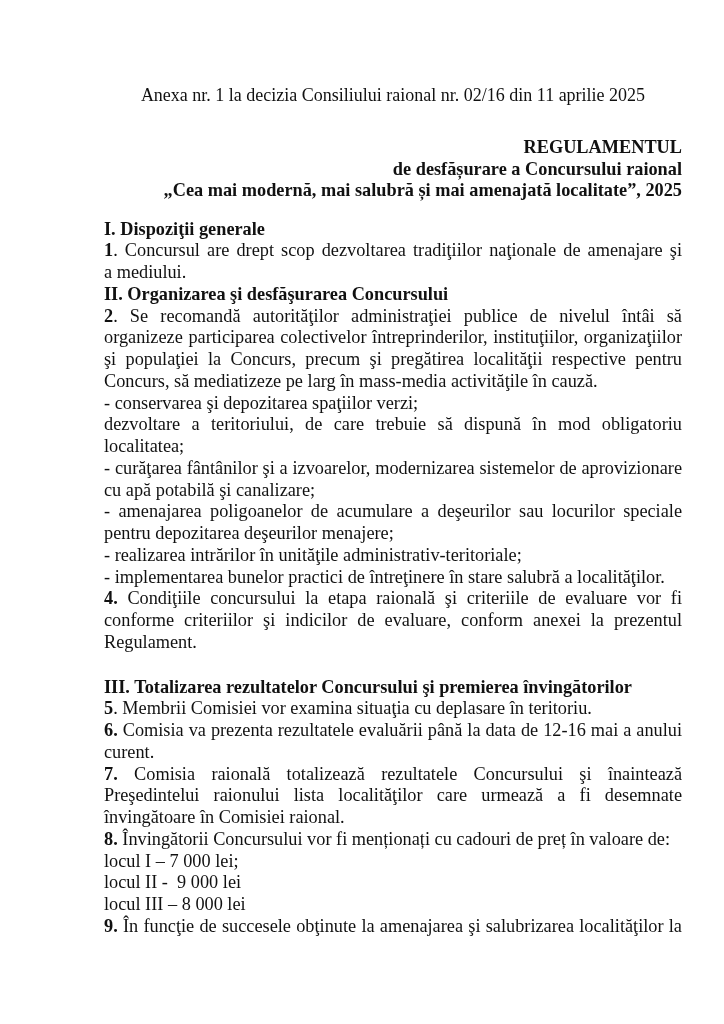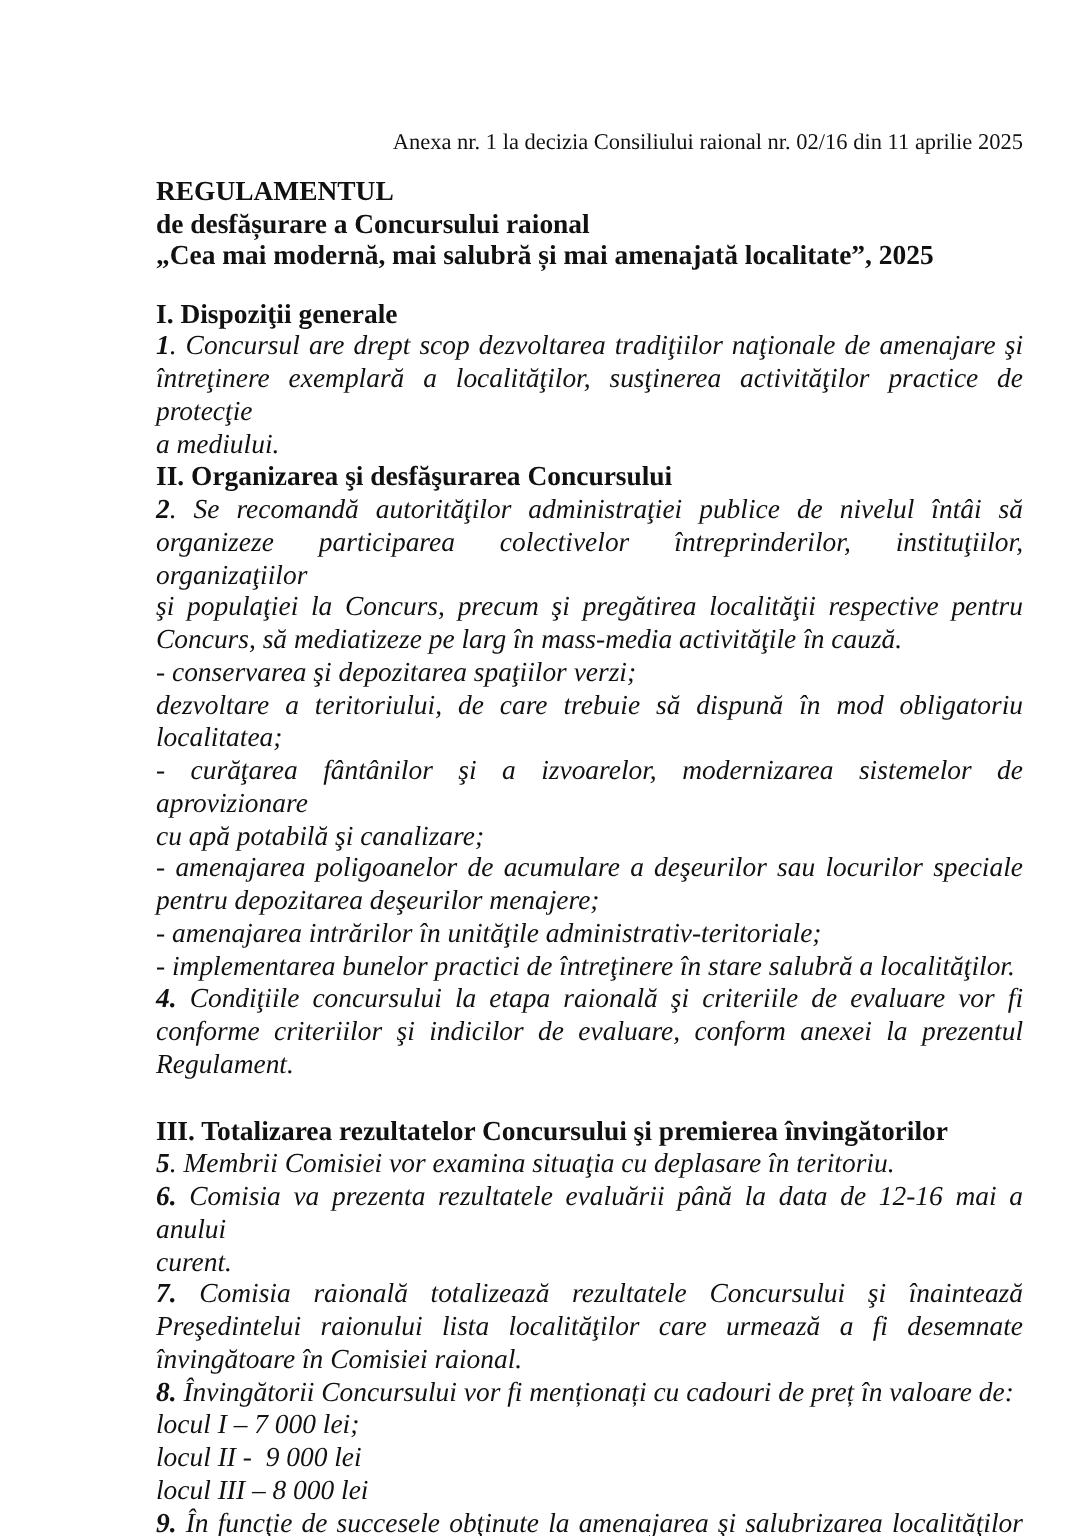--- a/index.html
+++ b/index.html
@@ -2,25 +2,25 @@
 <html><head>
 <meta charset="utf-8">
 <style>
   html, body { margin: 0; padding: 0; background: #ffffff; }
   body { width: 724px; height: 1024px; overflow: hidden; position: relative; }
   .page {
     position: absolute; left: 104px; top: 85px; width: 578px;
     font-family: "Liberation Serif", serif; font-size: 18.3px; line-height: 21.75px;
     color: #111111;
   }
-  .annex { text-align: right; font-size: 15px; line-height: 20px; margin-bottom: 12px; }
-  .title { text-align: left; font-weight: bold; }
+  .annex { text-align: center; font-size: 18px; line-height: 20px; margin-bottom: 32px; }
+  .title { text-align: right; font-weight: bold; }
   .title div { line-height: 21.5px; }
   .h { font-weight: bold; }
-  .p { text-align: justify; text-align-last: left; font-style: italic; }
+  .p { text-align: justify; text-align-last: left; }
   .just { text-align-last: justify; }
   b.n { font-weight: bold; }
   .gap1 { height: 17px; }
   .gap2 { height: 23px; }
   .nowrap { white-space: nowrap; }
 </style>
 </head>
 <body>
 
 <div class="page">
@@ -30,21 +30,20 @@
     <div>REGULAMENTUL</div>
     <div>de desfășurare a Concursului raional</div>
     <div>„Cea mai modernă, mai salubră și mai amenajată localitate”, 2025</div>
   </div>
 
   <div class="gap1"></div>
 
   <div class="h">I. Dispoziţii generale</div>
   <div class="p">
     <div class="just"><b class="n">1</b><span>. Concursul are drept scop dezvoltarea tradiţiilor naţionale de amenajare şi</span></div>
-    <div class="just">întreţinere exemplară a localităţilor, susţinerea activităţilor practice de protecţie</div>
     <div>a mediului.</div>
   </div>
 
   <div class="h">II. Organizarea şi desfăşurarea Concursului</div>
   <div class="p">
     <div class="just"><b class="n">2</b><span>. Se recomandă autorităţilor administraţiei publice de nivelul întâi să</span></div>
     <div class="just">organizeze participarea  colectivelor întreprinderilor, instituţiilor, organizaţiilor</div>
     <div class="just">şi populaţiei la Concurs, precum şi pregătirea localităţii respective pentru</div>
     <div>Concurs, să mediatizeze pe larg în mass-media activităţile în cauză.</div>
   </div>
@@ -55,21 +54,21 @@
       <div>localitatea;</div>
     </div>
     <div>
       <div class="just">- curăţarea fântânilor şi a izvoarelor, modernizarea sistemelor de aprovizionare</div>
       <div>cu apă potabilă şi canalizare;</div>
     </div>
     <div>
       <div class="just">- amenajarea poligoanelor de acumulare a deşeurilor sau locurilor speciale</div>
       <div>pentru depozitarea deşeurilor menajere;</div>
     </div>
-    <div>- amenajarea intrărilor în unităţile administrativ-teritoriale;</div>
+    <div>- realizarea intrărilor în unităţile administrativ-teritoriale;</div>
     <div>- implementarea bunelor practici de întreţinere în stare salubră a localităţilor.</div>
   </div>
   <div class="p">
     <div class="just"><b class="n">4.</b><span> Condiţiile concursului la etapa raională şi criteriile de evaluare vor fi</span></div>
     <div class="just">conforme criteriilor şi indicilor de evaluare, conform anexei la prezentul</div>
     <div>Regulament.</div>
   </div>
 
   <div class="gap2"></div>
 

